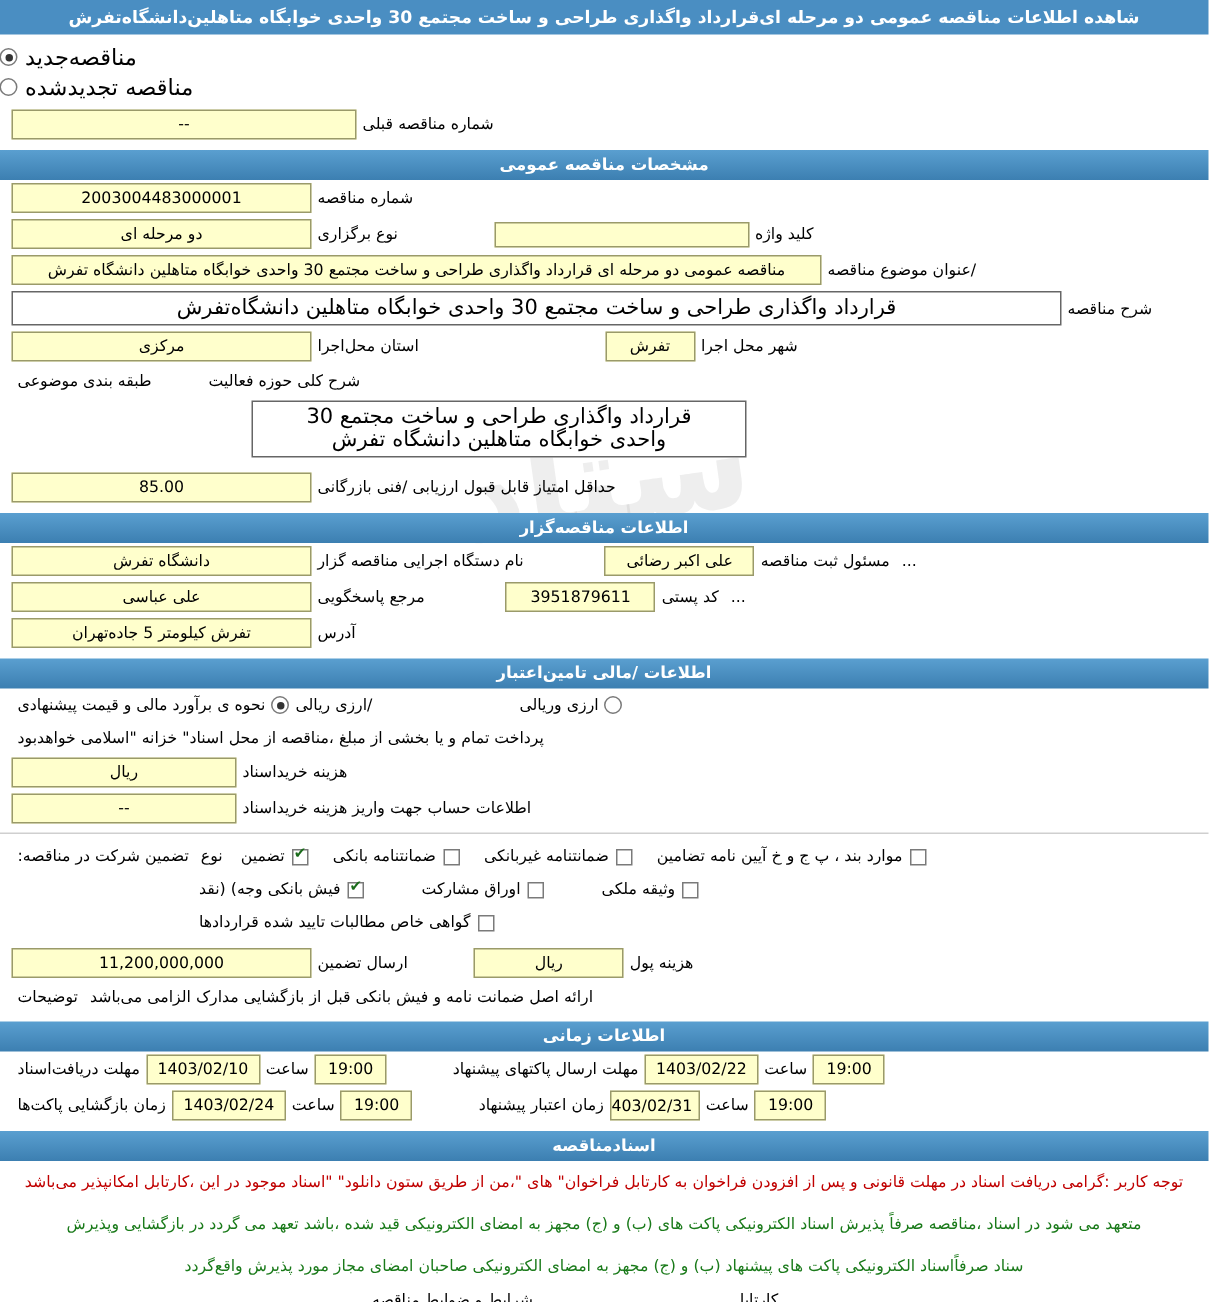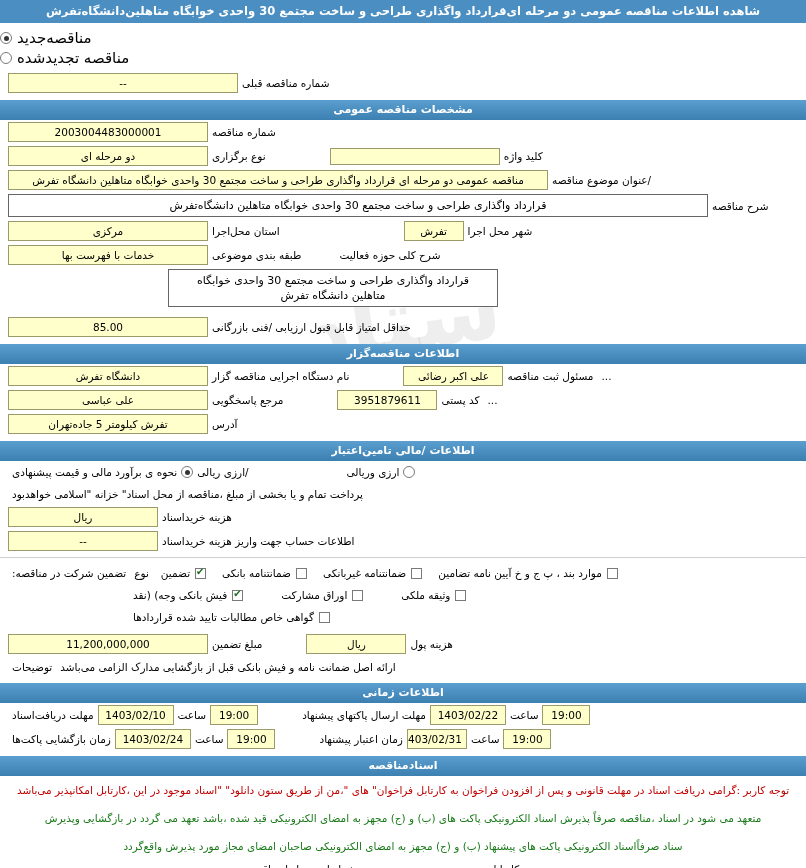--- a/index.html
+++ b/index.html
@@ -61,21 +61,21 @@
     text-align: right;
     min-height: 17px;
     line-height: 14px;
     overflow: hidden;
     white-space: nowrap;
   }
   .box-white {
     background: #ffffff;
     border: 1px solid #666;
     padding: 3px 20px;
-    font-size: 11px;
+    font-size: 14px;
     text-align: center;
     line-height: 15px;
   }
 
   
   .radio-block { padding: 4px 8px 0 0; }
   .radio-line {
     display: flex; align-items: center; justify-content: flex-start;
     gap: 5px; margin: 2px 0; font-size: 15px;
   }
@@ -197,21 +197,20 @@
       <div style="width:120px;"></div>
       <span class="lbl">استان محل‌اجرا</span>
       <span class="fld" style="width:200px; text-align:center;">مرکزی</span>
     </div>
 
     <div class="row" style="justify-content:flex-start;">
       <div class="grow"></div>
       <span class="lbl">شرح کلی حوزه فعالیت</span>
       <div style="width:30px;"></div>
       <span class="lbl">طبقه بندی موضوعی</span>
-      <span class="fld" style="width:200px; text-align:center;">خدمات با فهرست بها</span>
     </div>
 
     <div class="row" style="justify-content:flex-start;">
       <div class="grow"></div>
       <span class="box-white wrap" style="width:330px;">قرارداد واگذاری طراحی و ساخت  مجتمع 30 واحدی خوابگاه  متاهلین دانشگاه تفرش</span>
       <div style="width:160px;"></div>
     </div>
 
     <div class="row" style="justify-content:flex-start; padding-top:8px;">
       <div class="grow"></div>
@@ -330,21 +329,21 @@
         <span>گواهی  خاص مطالبات تایید شده قراردادها</span>
       </div>
       <div style="width:125px;"></div>
     </div>
 
     <div class="row" style="justify-content:flex-start; padding-top:6px;">
       <div class="grow"></div>
       <span class="lbl">هزینه پول</span>
       <span class="fld" style="width:100px; text-align:center;">ریال</span>
       <div style="width:40px;"></div>
-      <span class="lbl">مبلغ تضمین</span>
+      <span class="lbl">ارسال تضمین</span>
       <span class="fld" style="width:200px; text-align:center;">11,200,000,000</span>
     </div>
 
     <div class="row" style="justify-content:flex-start;">
       <div class="grow"></div>
       <span class="lbl">ارائه اصل  ضمانت نامه و فیش بانکی قبل از  بازگشایی مدارک الزامی می‌باشد</span>
       <span class="lbl">توضیحات</span>
     </div>
 
     <div class="sec-bar">اطلاعات زمانی</div>

